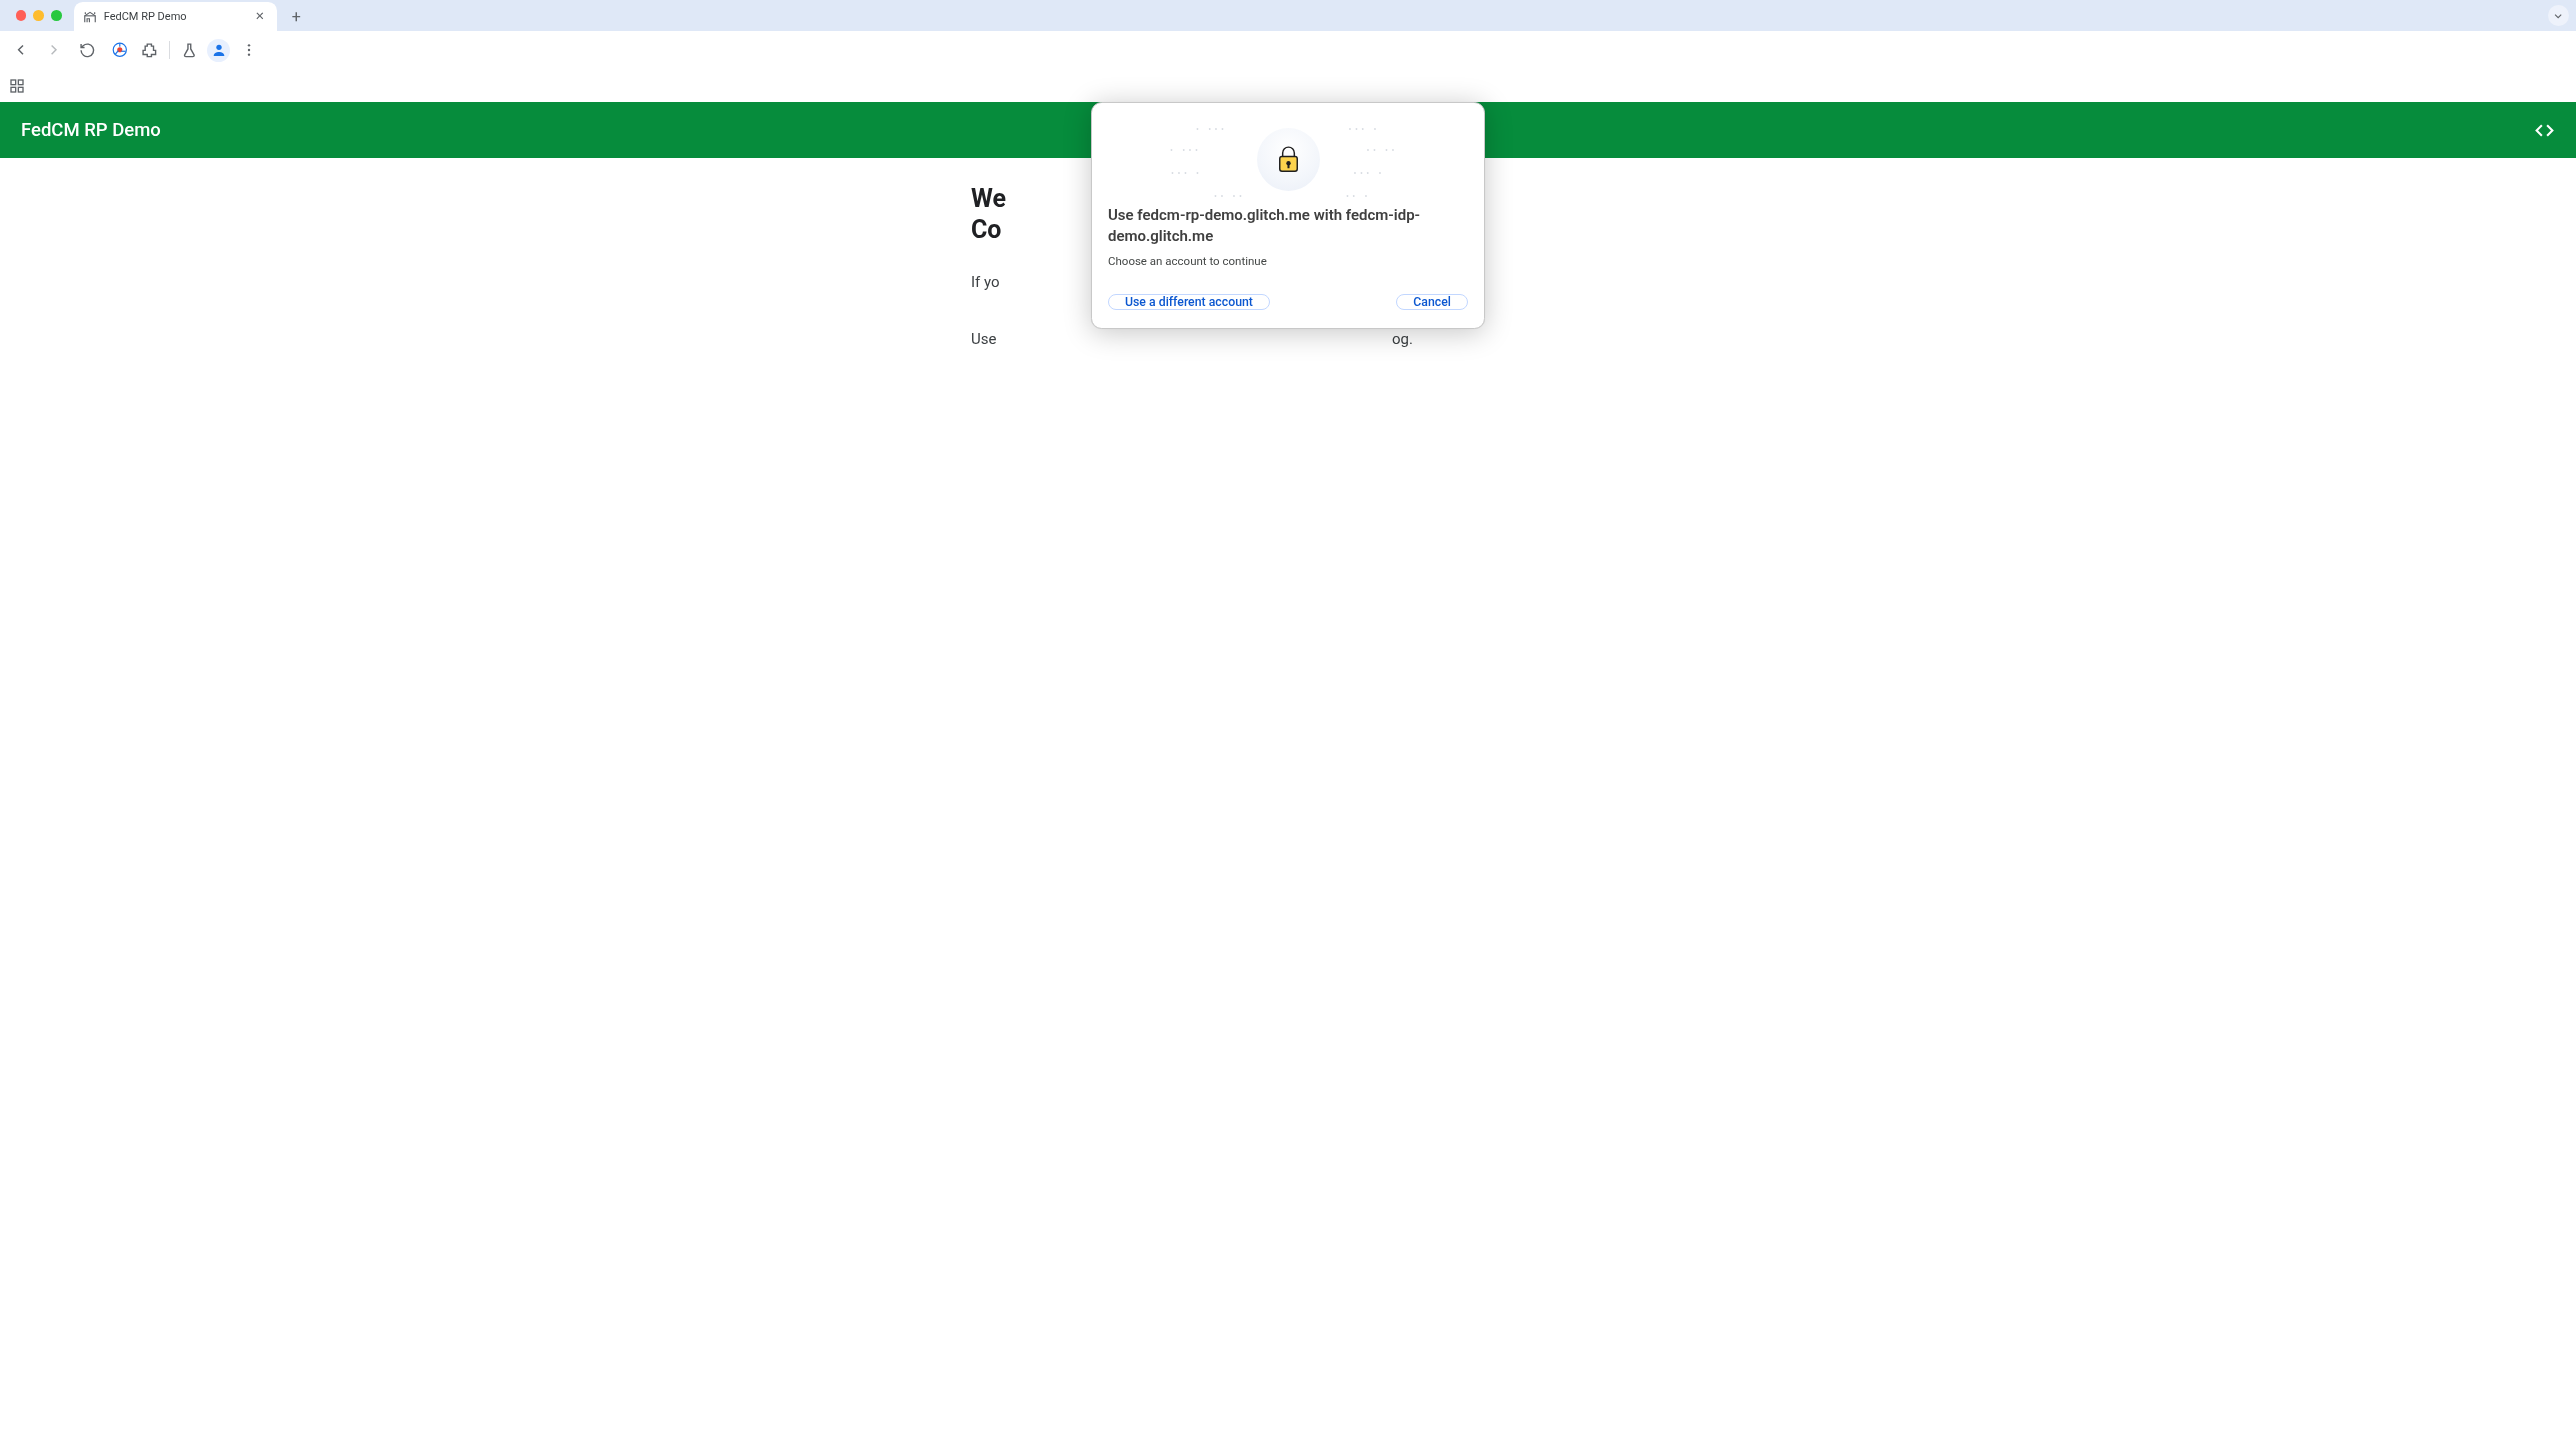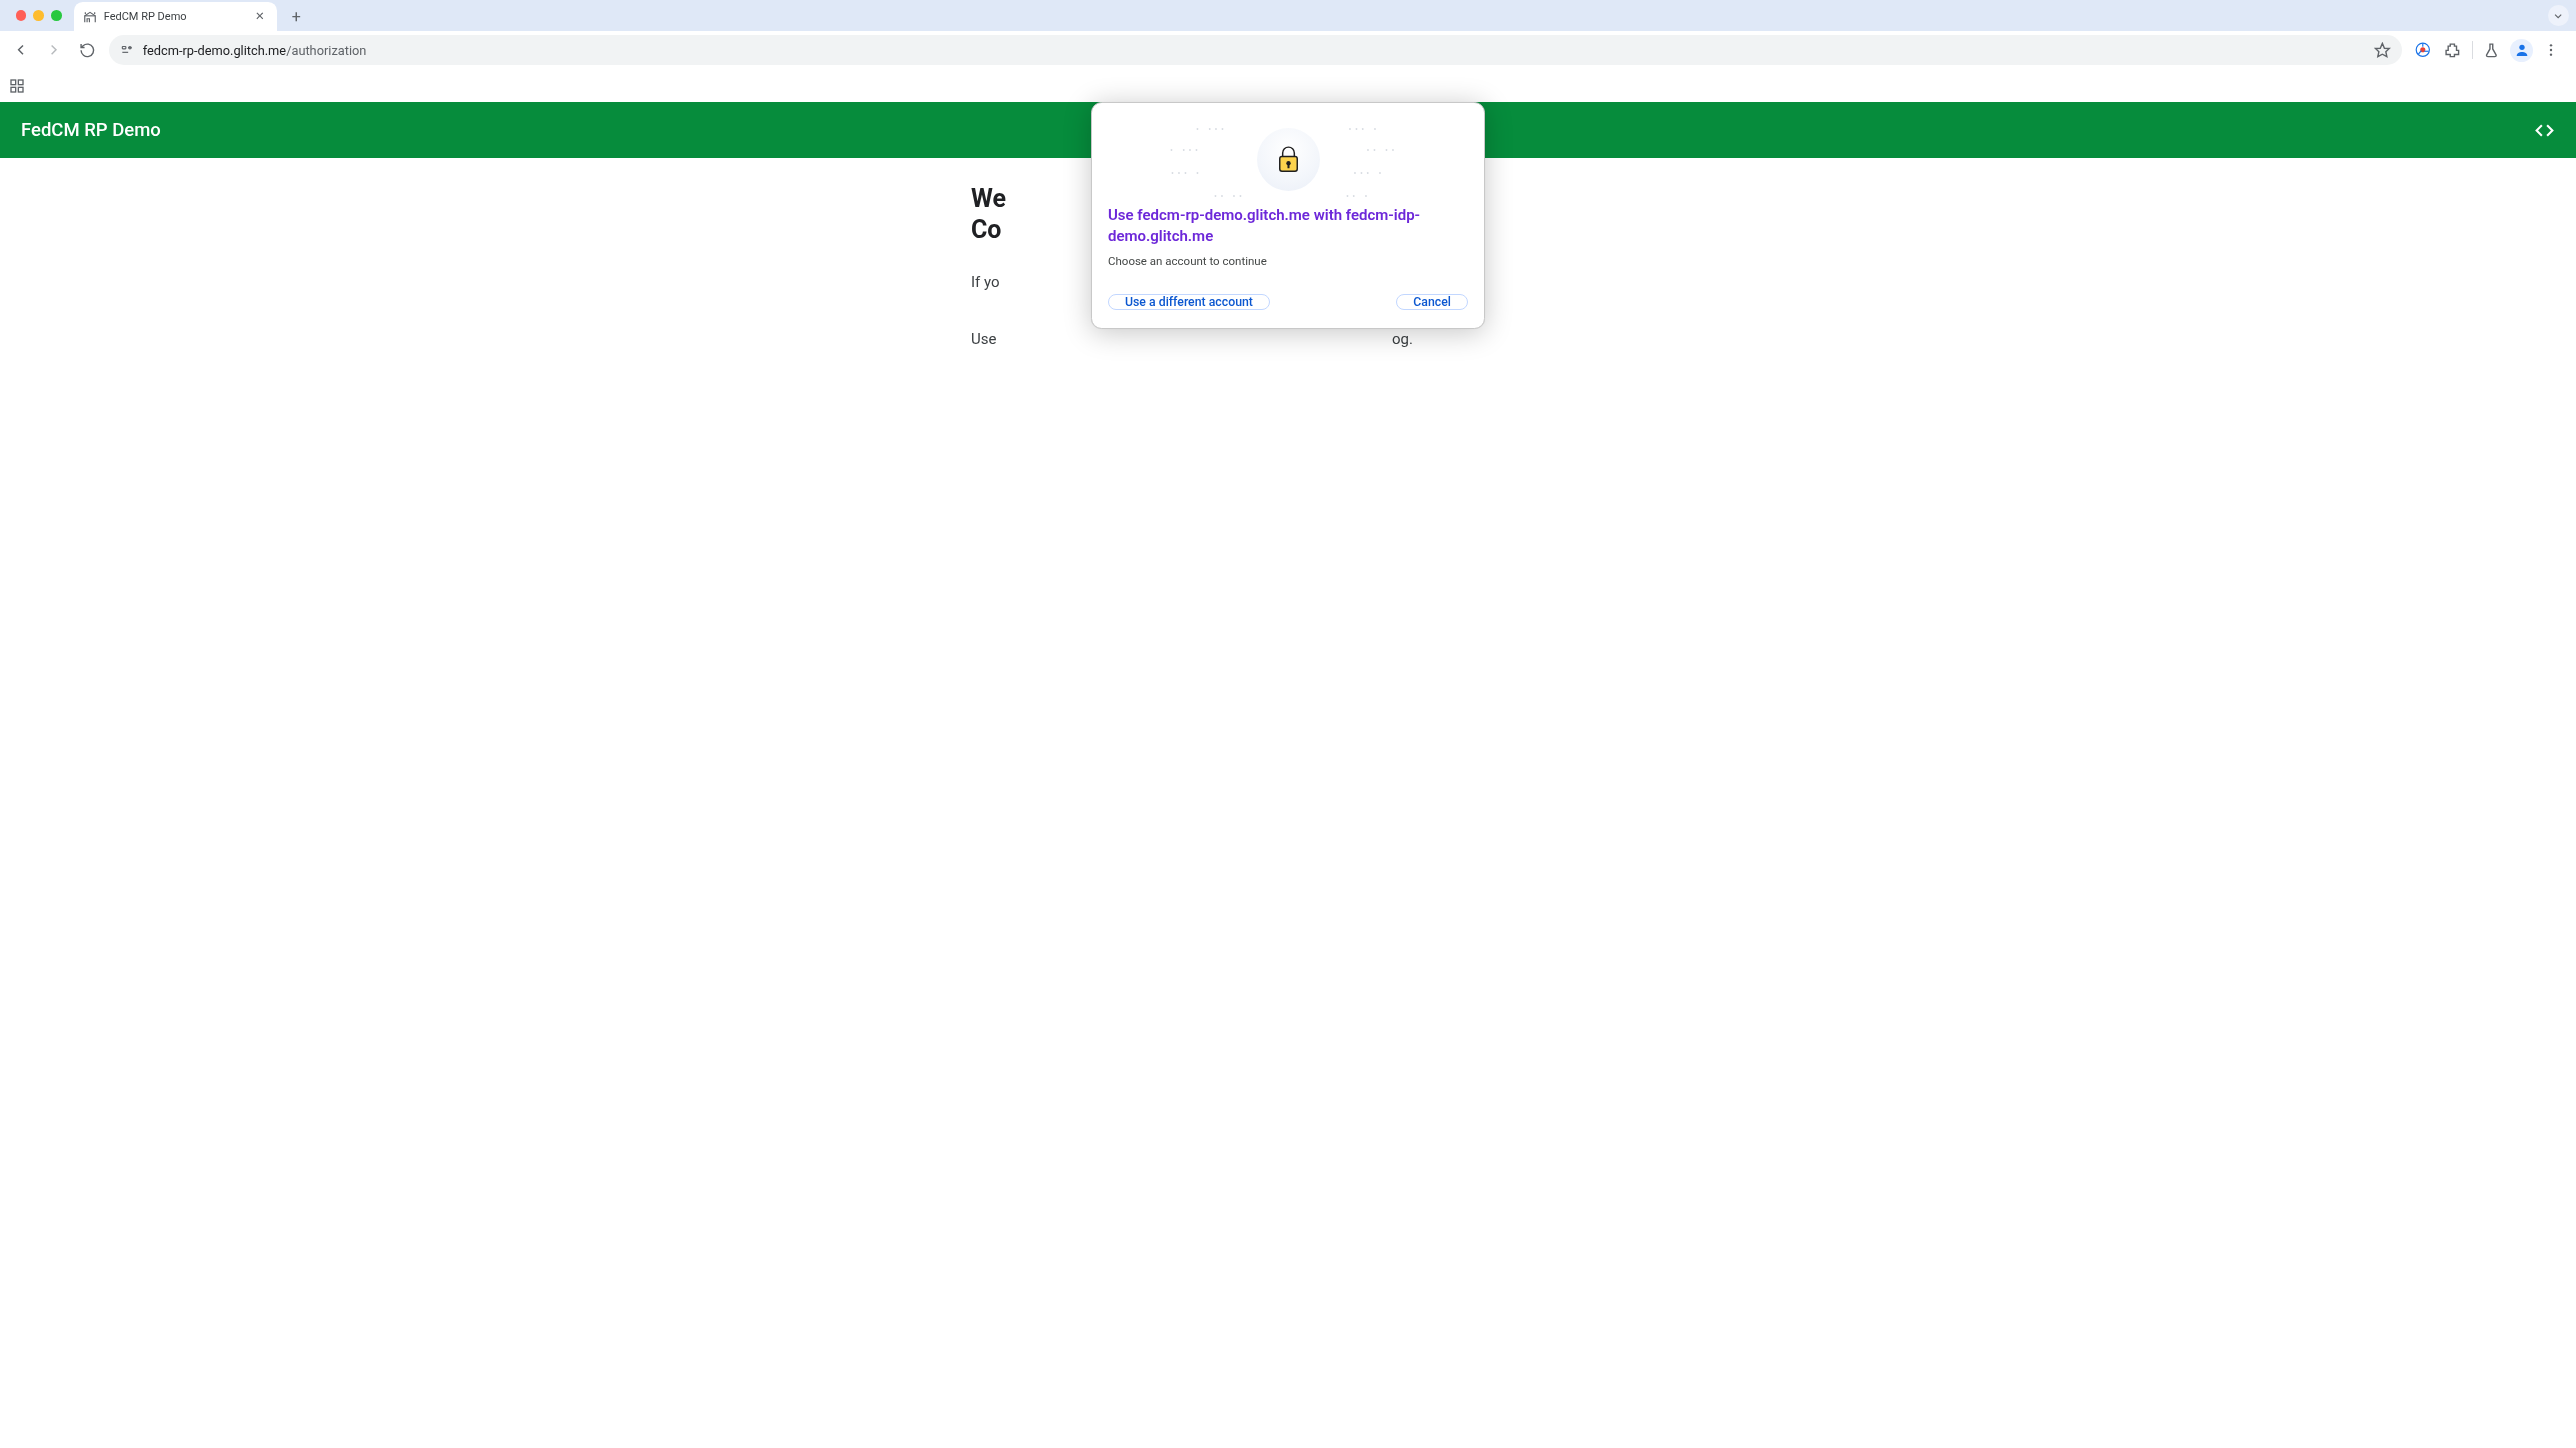--- a/index.html
+++ b/index.html
@@ -128,21 +128,21 @@
   .decor .dots { position:absolute; color:#d9dde3; font-size:8.8px; letter-spacing:3.5px; }
   .decor .d1 { top:5.3px; left:88px; }
   .decor .d2 { top:5.3px; right:88px; }
   .decor .d3 { top:26.4px; left:62px; }
   .decor .d4 { top:26.4px; right:70px; }
   .decor .d5 { top:49px; left:63px; }
   .decor .d6 { top:49px; right:83px; }
   .decor .d7 { top:72px; left:106px; }
   .decor .d8 { top:72px; right:97px; }
 
-  .dlg-title { font-size:15px; font-weight:600; color:#6d28d9; line-height:1.38; margin-top:5.3px; }
+  .dlg-title { font-size:15px; font-weight:600; color:#404040; line-height:1.38; margin-top:5.3px; }
   .dlg-sub   { font-size:11.5px; color:#444746; margin-top:7px; }
 
   .account-list { margin-top:14px; border-top:0.9px solid #e3e3e3; }
   .account-item {
     display:flex; align-items:center; gap:12.3px;
     padding:8.8px 1.8px;
     border-bottom:0.9px solid #e3e3e3;
     cursor:pointer;
   }
   .avatar { width:32px; height:32px; border-radius:50%; background: #d8dde2 linear-gradient(135deg,#e0e0e0,#cfcfcf); display:flex; align-items:center; justify-content:center; overflow:hidden; }
@@ -210,38 +210,20 @@
         <polyline points="9 18 15 12 9 6"></polyline>
       </svg>
   </div>
   <div class="nav-btn">
     <svg viewBox="0 0 24 24" width="16.7" height="16.7" fill="none" stroke="#5f6368" stroke-width="2">
         <path d="M3 12a9 9 0 1 0 3-6.7L3 8"></path>
         <polyline points="3 3 3 8 8 8"></polyline>
       </svg>
   </div>
 
-  <div class="addressbar">
-    <span class="site-chip">
-      <svg viewBox="0 0 24 24" width="14" height="14" fill="none" stroke="#5f6368" stroke-width="2">
-        <rect x="4" y="6" width="6" height="4" rx="1"></rect>
-          <line x1="4" y1="16" x2="14" y2="16"></line>
-        <circle cx="17" cy="8" r="2"></circle>
-          <line x1="14" y1="8" x2="20" y2="8"></line>
-      </svg>
-    </span>
-    <span>
-      <span class="domain">fedcm-rp-demo.glitch.me</span><span class="path">/authorization</span>
-    </span>
-    <span class="star">
-      <svg viewBox="0 0 24 24" width="16.7" height="16.7" fill="none" stroke="#5f6368" stroke-width="2">
-          <polygon points="12 2 15 9 22 9.3 17 14 18.5 21 12 17.5 5.5 21 7 14 2 9.3 9 9"></polygon>
-        </svg>
-    </span>
-  </div>
 
   <div class="right-icons">
     <div class="nav-btn">
       <svg viewBox="0 0 24 24" width="17.6" height="17.6" fill="none" stroke="#1a73e8" stroke-width="1.6">
         <circle cx="12" cy="12" r="9"></circle>
           <circle cx="12" cy="12" r="3.5" fill="#ea4335" stroke="none"></circle>
         <line x1="12" y1="3" x2="12" y2="8"></line>
           <line x1="20" y1="14" x2="14" y2="14"></line>
           <line x1="6" y1="18" x2="10" y2="13"></line>
       </svg>

